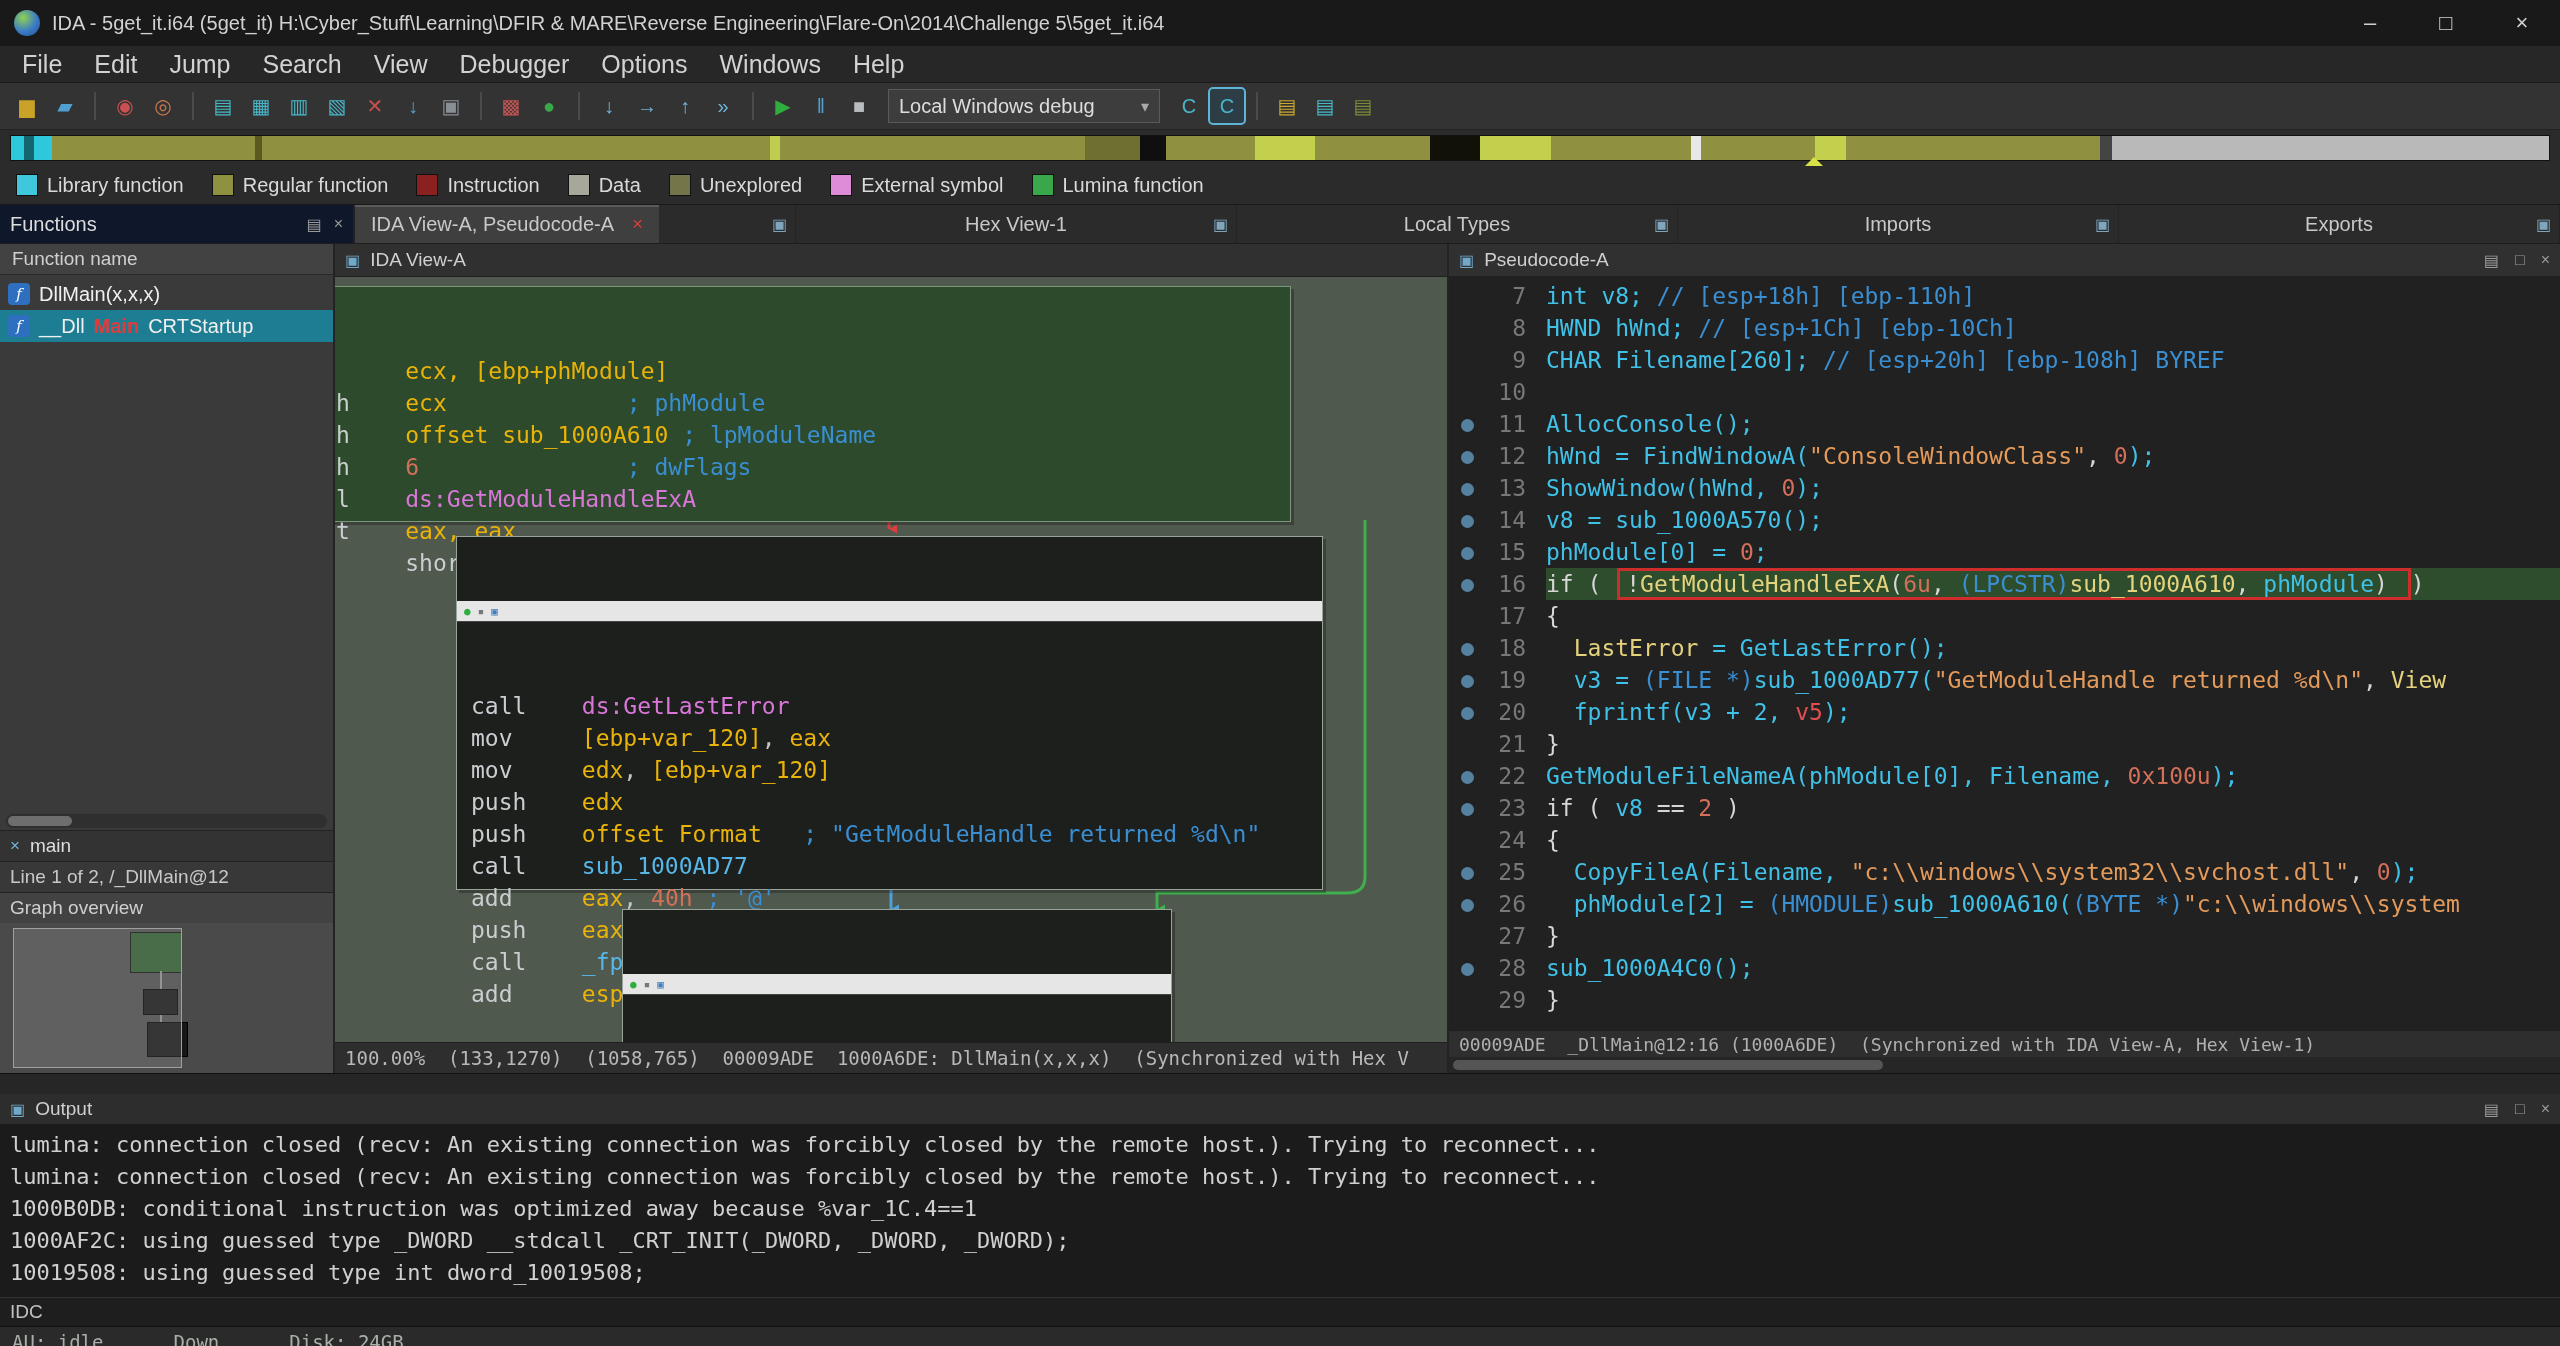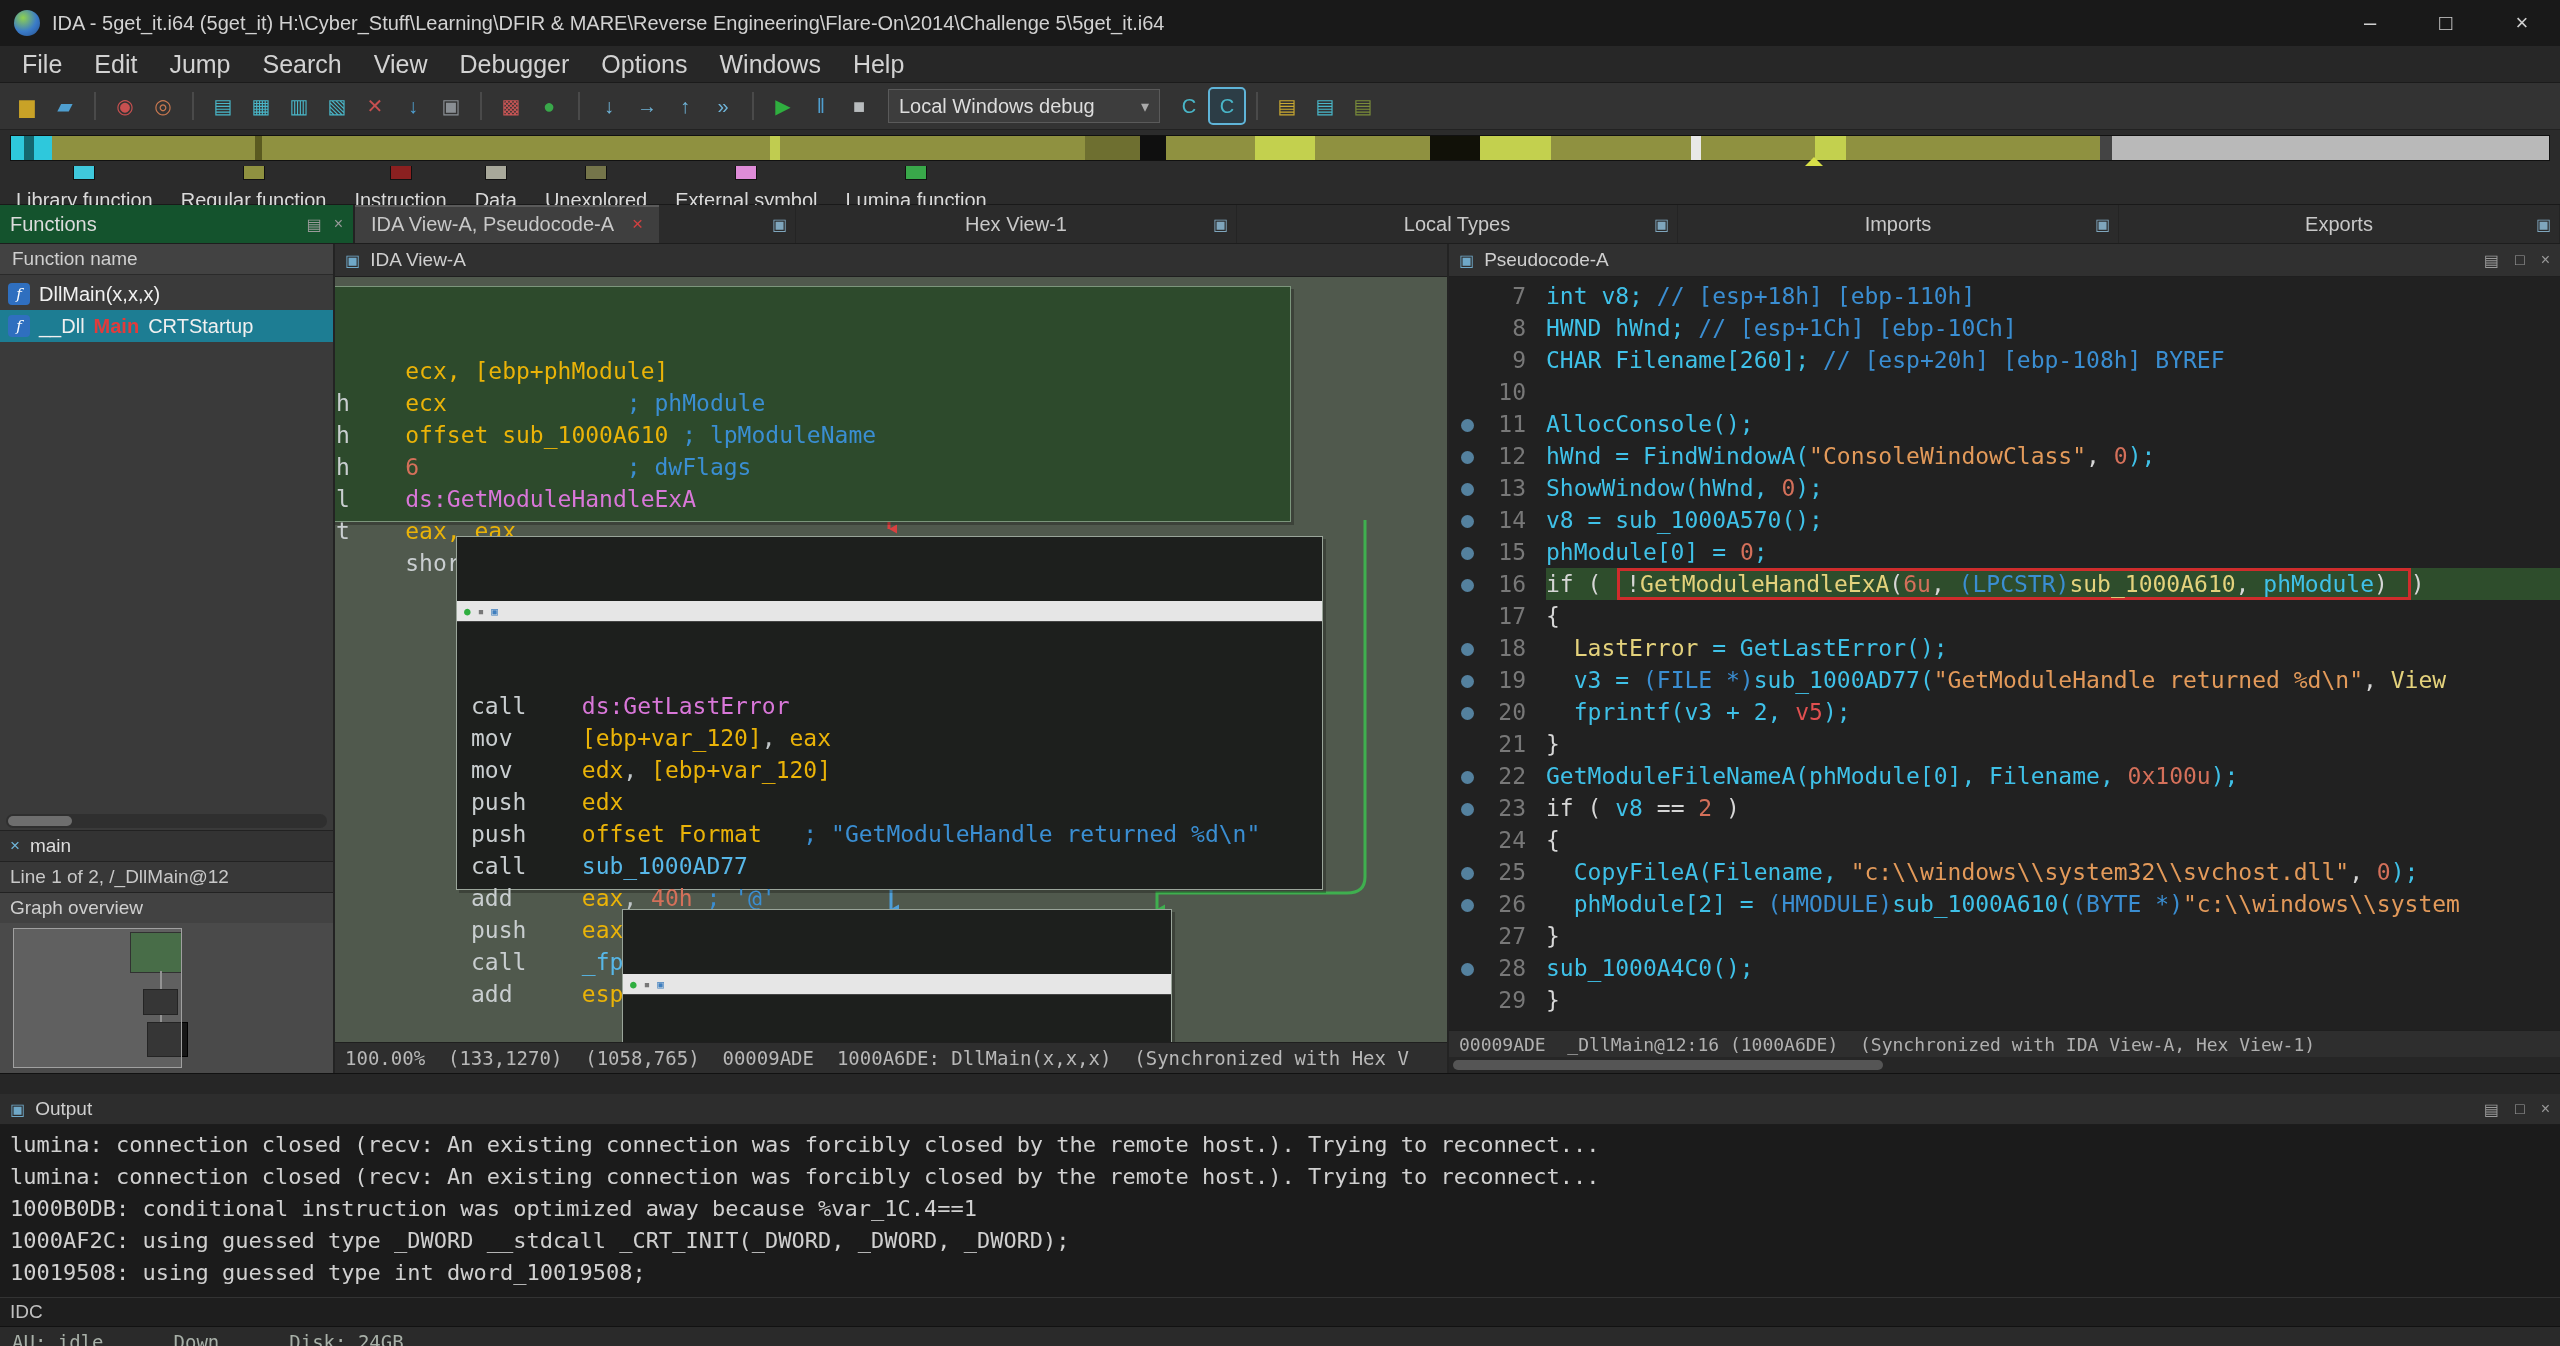--- a/index.html
+++ b/index.html
@@ -29,28 +29,28 @@
 
   
   .navrow{height:36px;background:#2b2b2b;display:flex;align-items:center;padding:0 10px;position:relative;}
   .navband{flex:1;height:24px;display:flex;border:1px solid #111;position:relative;overflow:hidden;}
   .nav-seg{height:100%;flex:none;}
   .nav-pointer{position:absolute;bottom:0;width:0;height:0;border-left:9px solid transparent;
     border-right:9px solid transparent;border-bottom:9px solid #d8e048;}
 
   
   .legend{height:38px;background:#2b2b2b;display:flex;align-items:center;padding-left:16px;gap:28px;border-bottom:1px solid #191919;}
-  .legend-item{display:flex;align-items:center;gap:9px;flex-direction:column;}
+  .legend-item{display:flex;align-items:center;gap:9px;}
   .legend-swatch{width:20px;height:20px;display:inline-block;border:1px solid #111;}
   .legend-label{font-size:20px;color:#dadada;}
 
   
   .main{height:868px;display:flex;flex-direction:column;}
   .tabsrow{height:38px;display:flex;background:#2b2b2b;border-bottom:1px solid #1d1d1d;flex:none;}
-  .fn-header{width:333px;flex:none;display:flex;align-items:center;padding:0 10px;background:#14532d;
+  .fn-header{width:333px;flex:none;display:flex;align-items:center;padding:0 10px;background:#0f172a;
     border-right:2px solid #222;font-size:20px;color:#dddddd;gap:10px;}
   .fn-header .hdr-icons{margin-left:auto;display:flex;gap:12px;color:#9a9a9a;font-size:16px;}
   .tab-sections{flex:1;display:flex;}
   .tab-section{flex:1;display:flex;align-items:center;justify-content:center;position:relative;border-right:1px solid #242424;}
   .tab-section.first{justify-content:flex-start;}
   .tab{display:flex;align-items:center;gap:18px;padding:0 16px;height:100%;font-size:20px;color:#c8c8c8;}
   .tab.active{background:#3f3f3f;box-shadow:inset 0 2px 0 #5a5a5a;}
   .tab-close{color:#d04040;font-size:19px;}
   .tab-winicon{position:absolute;right:8px;color:#7fa6bd;font-size:16px;}
 

